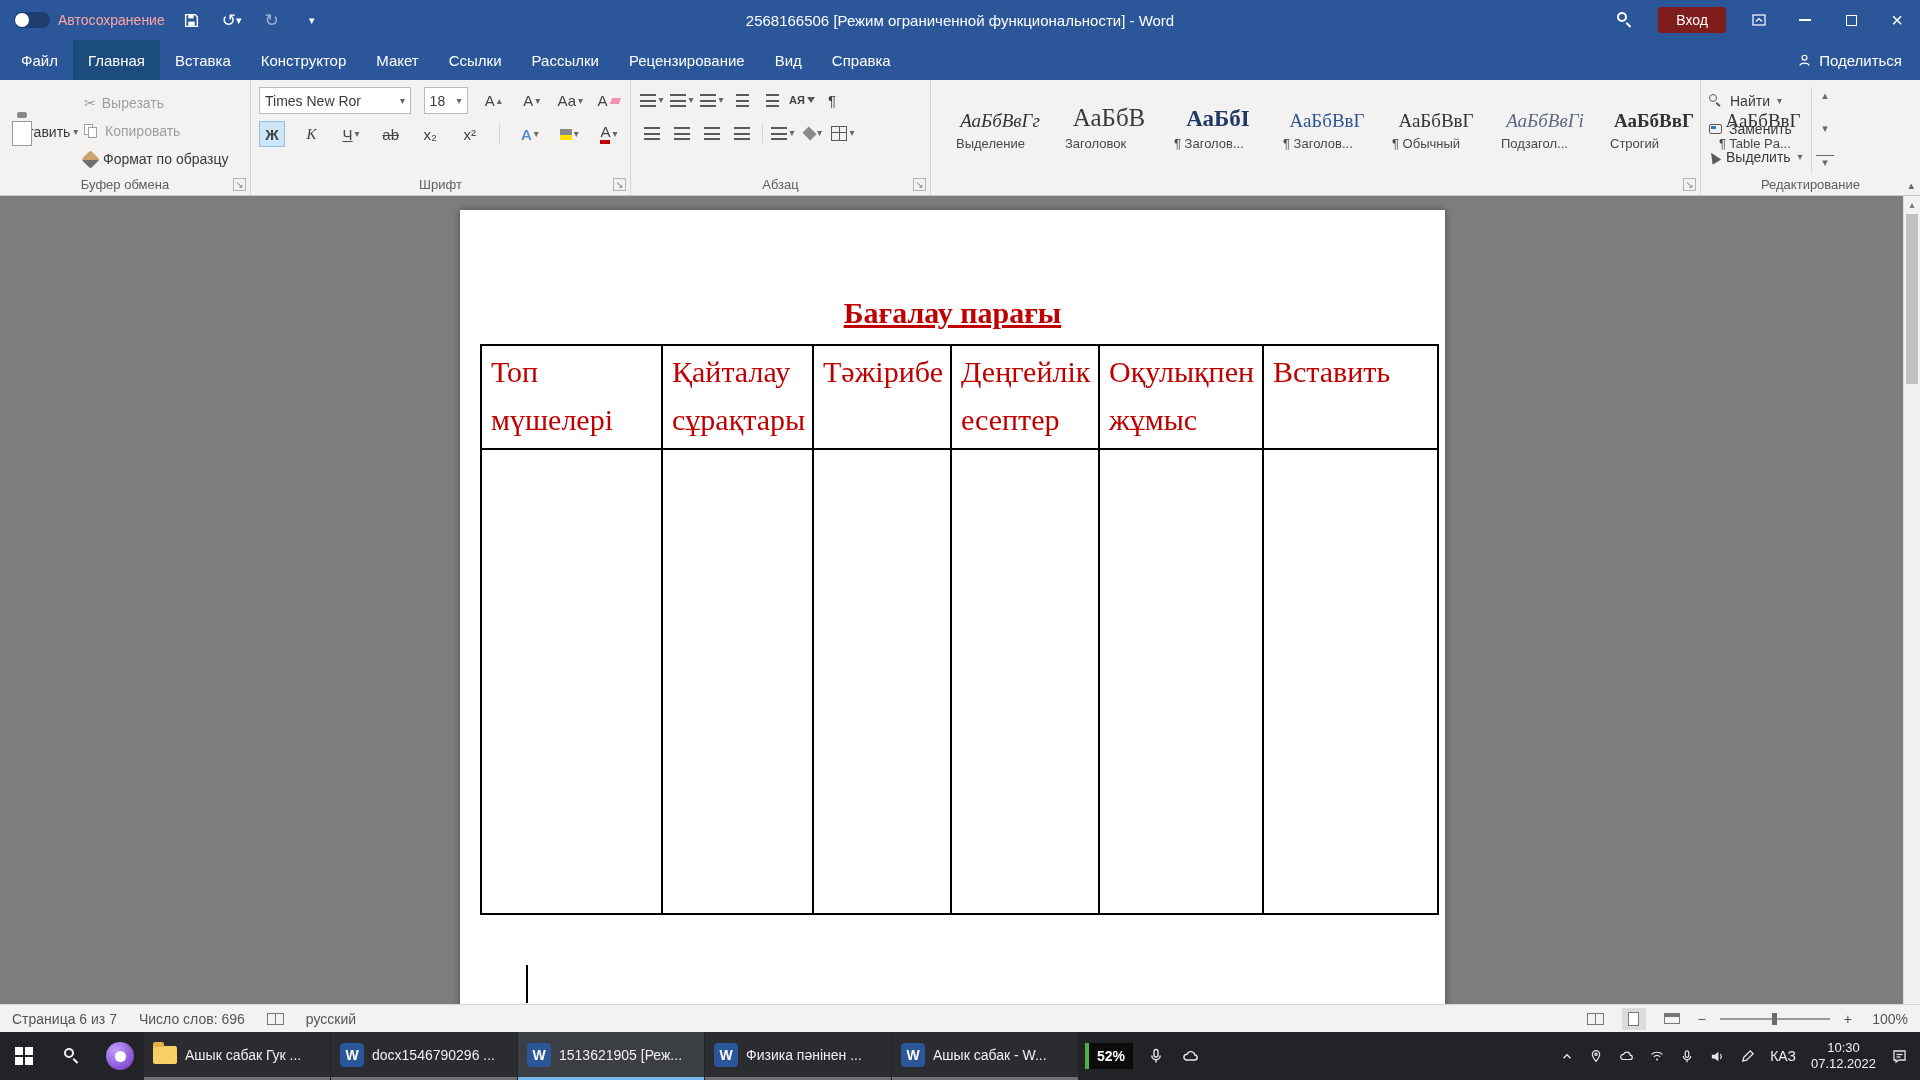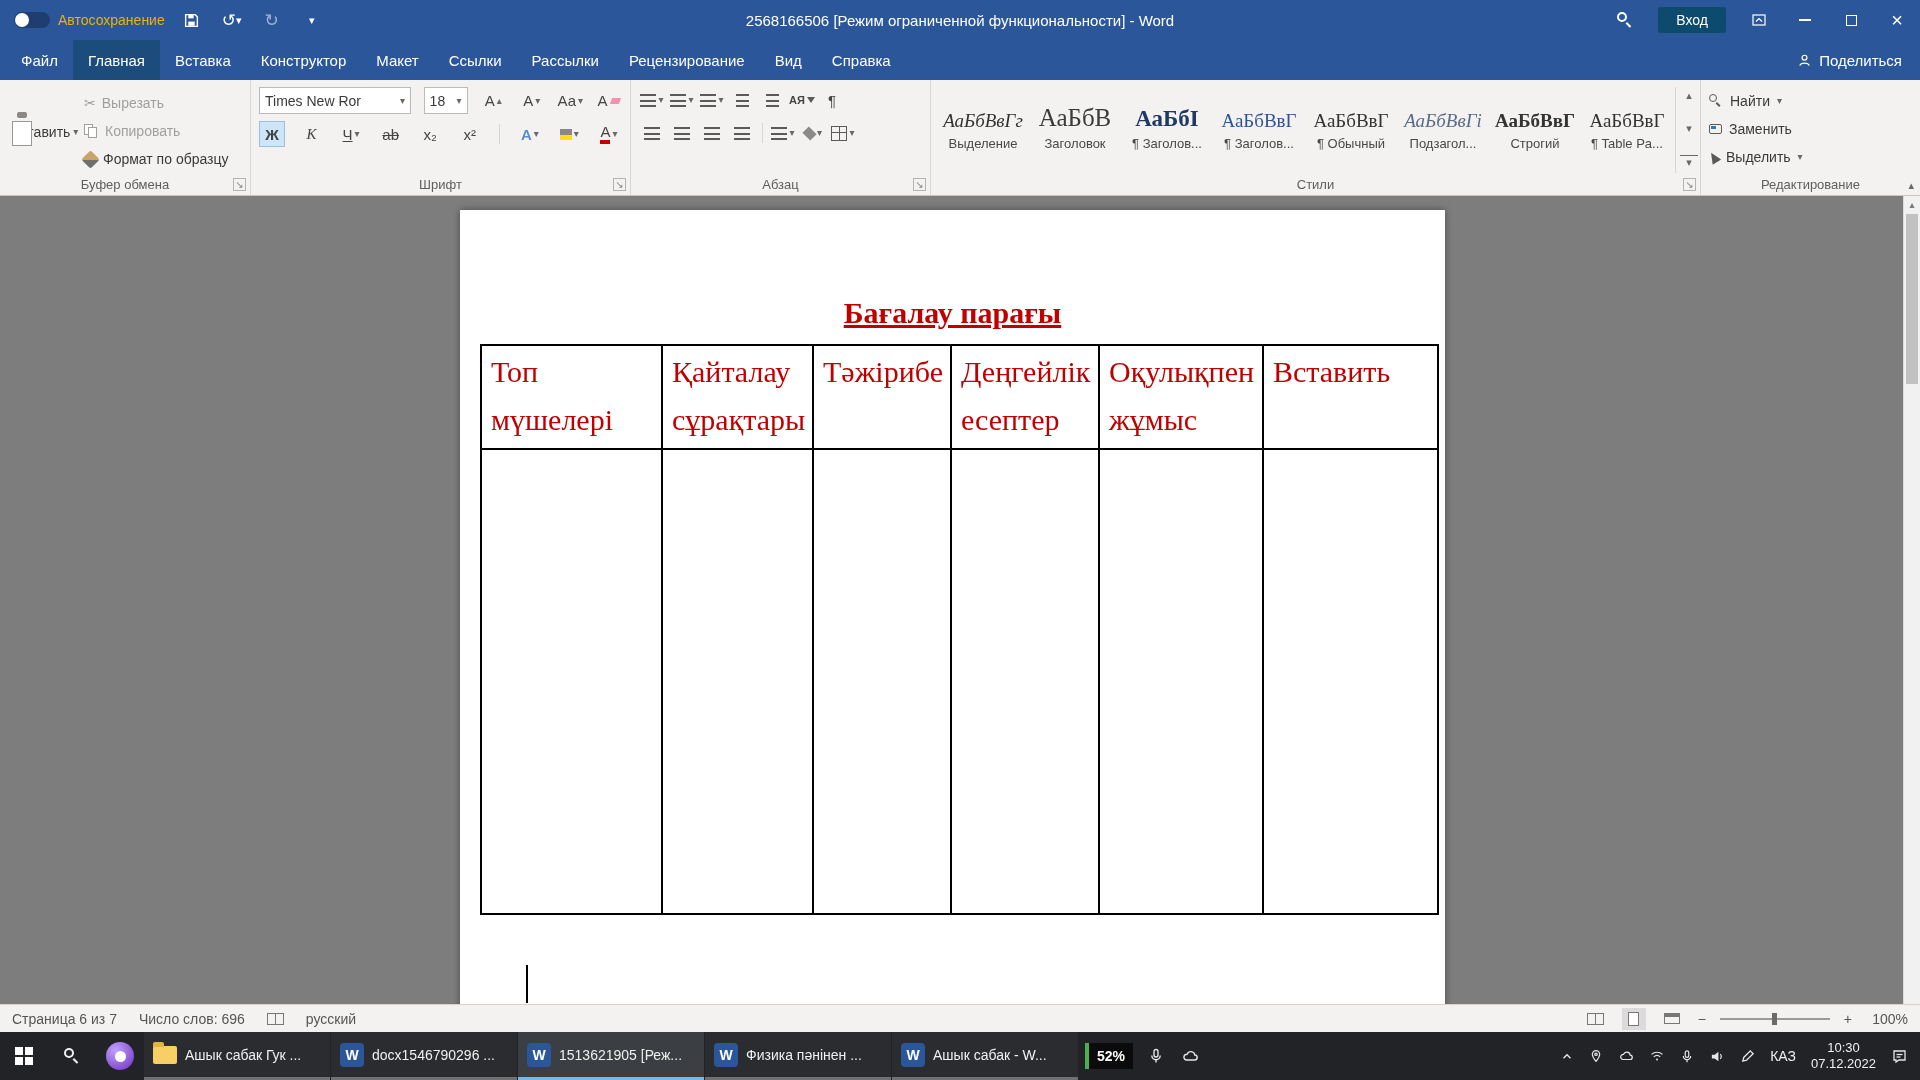--- a/index.html
+++ b/index.html
@@ -2,29 +2,29 @@
 <html><head>
 <meta charset="utf-8">
 <style>
   * { box-sizing: border-box; margin: 0; padding: 0; }
   html,body { width:1920px; height:1080px; overflow:hidden; }
   body { font-family:"Liberation Sans", sans-serif; background:#7d7d7d; position:relative; }
 
   
   .titlebar { position:absolute; top:0; left:0; right:0; height:40px; background:#2b579a; display:flex; align-items:center; color:#fff; z-index:30; }
   .qat { display:flex; align-items:center; gap:14px; padding-left:14px; }
-  .autosave { display:flex; align-items:center; gap:8px; font-size:14px; color:#eab308; }
+  .autosave { display:flex; align-items:center; gap:8px; font-size:14px; color:#fca5a5; }
   .toggle { width:36px; height:16px; border-radius:8px; background:rgba(0,0,0,.28); position:relative; }
   .toggle .knob { position:absolute; left:1px; top:1px; width:14px; height:14px; border-radius:50%; background:#fff; }
   .qat-btn { width:26px; height:26px; display:flex; align-items:center; justify-content:center; font-size:17px; color:#fff; }
   .qat-btn.dim { color:rgba(255,255,255,.55); }
   .qat .mini { font-size:11px; color:#fff; }
   .win-title { position:absolute; left:50%; transform:translateX(-50%); font-size:15px; white-space:nowrap; }
   .tb-right { margin-left:auto; display:flex; align-items:center; height:100%; }
-  .login-btn { background:#0c4a6e; border-radius:3px; font-size:14px; padding:5px 18px; margin:0 10px; }
+  .login-btn { background:#7f1d1d; border-radius:3px; font-size:14px; padding:5px 18px; margin:0 10px; }
   .win-btn { width:46px; height:100%; display:flex; align-items:center; justify-content:center; font-size:20px; }
   .ic-restore { width:11px; height:11px; border:1.5px solid #fff; }
   .ic-minimize { width:12px; height:2px; background:#fff; }
   .mag { position:relative; width:16px; height:16px; }
   .mag .lens { position:absolute; left:0; top:0; width:10px; height:10px; border:2px solid #fff; border-radius:50%; }
   .mag .tail { position:absolute; left:10px; top:10px; width:6px; height:2px; background:#fff; transform:rotate(45deg); transform-origin:0 0; }
 
   
   .tabrow { position:absolute; top:40px; left:0; right:0; height:40px; background:#2b579a; display:flex; align-items:stretch; color:#fff; font-size:15px; padding-left:6px; z-index:29; }
   .tab { padding:0 15px; display:flex; align-items:center; white-space:nowrap; }
@@ -78,21 +78,21 @@
   .ic-grid { width:16px; height:15px; border:1.4px solid #5a5a5a;
     background:linear-gradient(#5a5a5a,#5a5a5a) center/100% 1.4px no-repeat,
                linear-gradient(#5a5a5a,#5a5a5a) center/1.4px 100% no-repeat; }
   .ic-bucket { width:11px; height:9px; background:#8c8a88; transform:rotate(45deg); }
   .sort-txt { font-size:11px; font-weight:bold; color:#444; letter-spacing:0; }
   .tri-down { width:0; height:0; border-left:4px solid transparent; border-right:4px solid transparent; border-top:6px solid #5a5a5a; }
 
   
   .g-styles { width:770px; display:flex; }
   .styles-gallery { display:flex; gap:4px; }
-  .style-item { width:88px; height:76px; padding-top:5px; text-align:center; overflow:hidden; }
+  .style-item { width:88px; height:76px; padding-top:5px; overflow:hidden;margin-left:17px; }
   .style-prev { height:40px; display:flex; align-items:flex-end; justify-content:center; font-family:"Liberation Serif",serif; font-size:19px; color:#333; white-space:nowrap; }
   .style-prev.p-em { font-style:italic; }
   .style-prev.p-title { font-size:25px; color:#3b3b3b; }
   .style-prev.p-h1 { font-size:23px; font-weight:bold; color:#1f3864; }
   .style-prev.p-h2 { font-size:19px; color:#2f5496; }
   .style-prev.p-sub { font-style:italic; color:#5a6a85; }
   .style-prev.p-strong { font-weight:bold; }
   .style-name { font-size:13px; color:#494846; margin-top:4px; white-space:nowrap; }
   .gal-arrows { display:flex; flex-direction:column; justify-content:space-between; padding:2px 0 4px 4px; border-left:1px solid #d8d6d4; margin-left:4px; }
   .gal-arrows span { font-size:11px; color:#6a6866; width:18px; text-align:center; }
@@ -422,21 +422,20 @@
       <div class="style-item">
         <div class="style-prev">АаБбВвГ</div>
         <div class="style-name">¶ Table Pa...</div>
       </div>
     </div>
     <div class="gal-arrows">
       <span>▴</span>
       <span>▾</span>
       <span class="gal-more">▾</span>
     </div>
-    <div class="rgroup-label">Стили</div>
     <div class="launcher">↘</div>
   </div>
 
   <div class="rgroup g-edit">
     <div class="edit-rows">
       <div class="edit-cmd">
         <span class="mag-s">
             <span class="lens"></span>
             <span class="tail"></span>
           </span>

